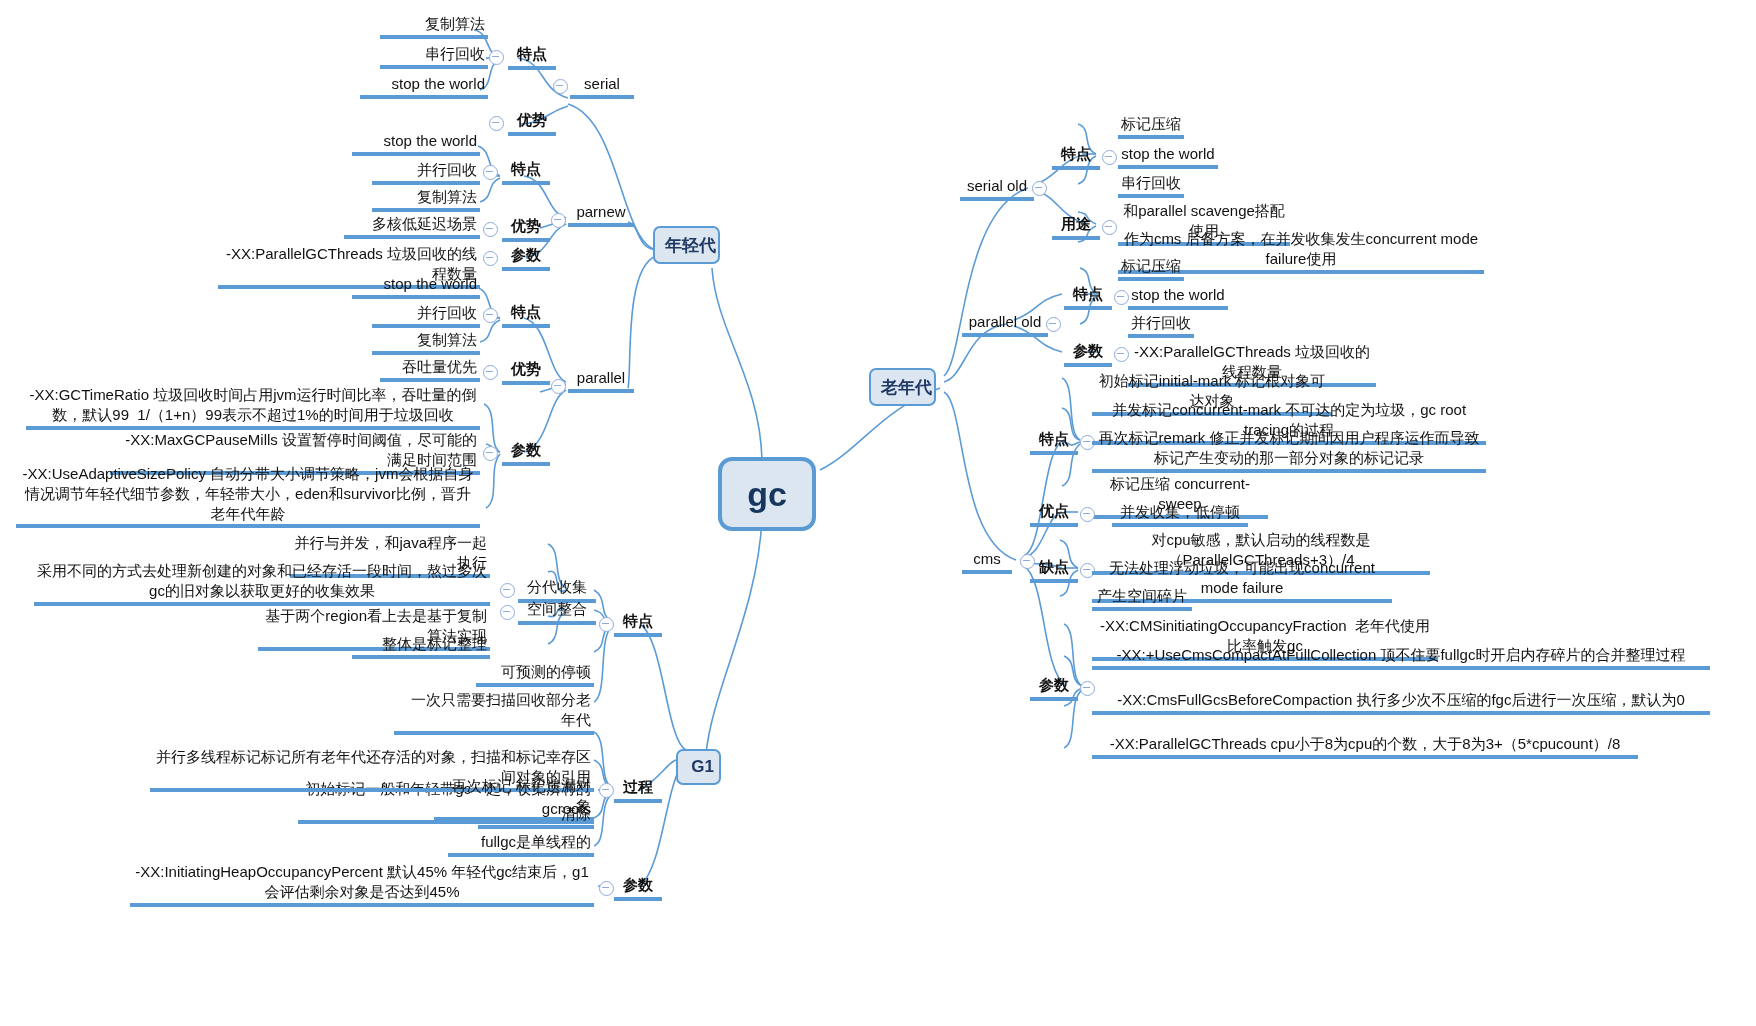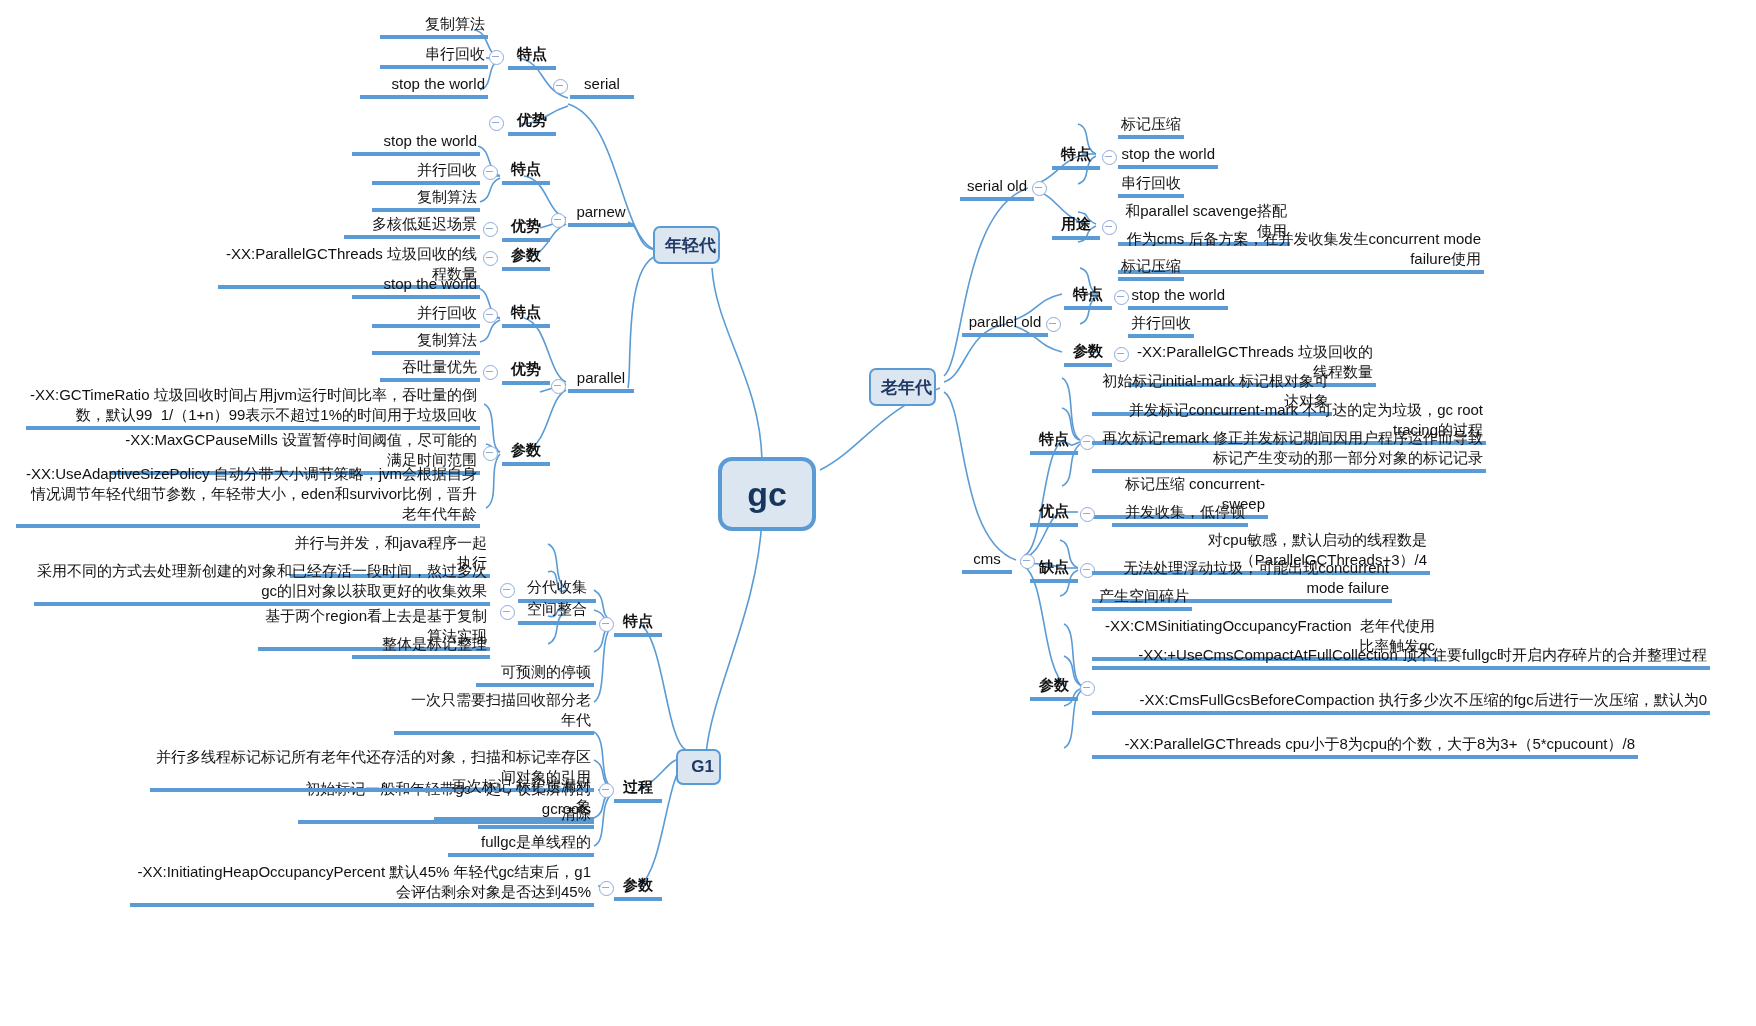--- a/index.html
+++ b/index.html
@@ -22,21 +22,21 @@
     white-space:pre-wrap;
     color:#111111;
   }
   
   .topic{
     border-bottom:4px solid #5b9bd5;
     padding:0 3px 1px 3px;
     font-size:15px;
   }
   .topic.r{text-align:right;}
-  .topic.l{text-align:right;}
+  .topic.l{text-align:center;}
 
   
   .cat{
     border-bottom:4px solid #5b9bd5;
     padding:0 4px 1px 4px;
     font-size:15px;
     font-weight:bold;
     text-align:center;
     font-family:Liberation Serif, serif;
   }

